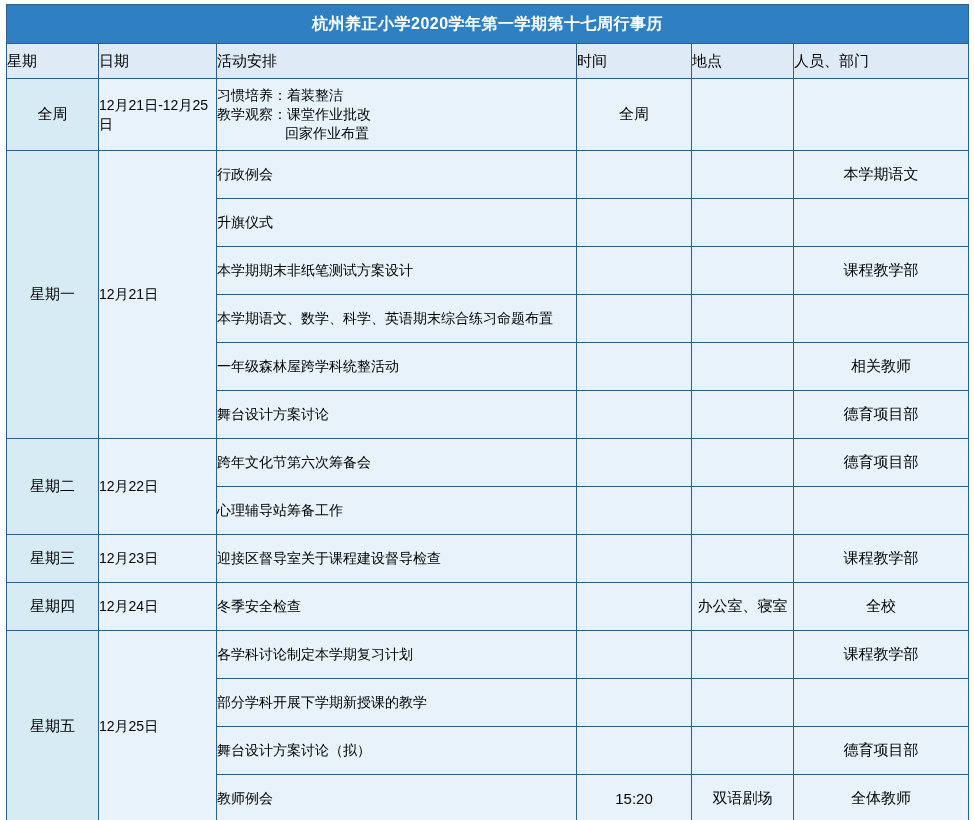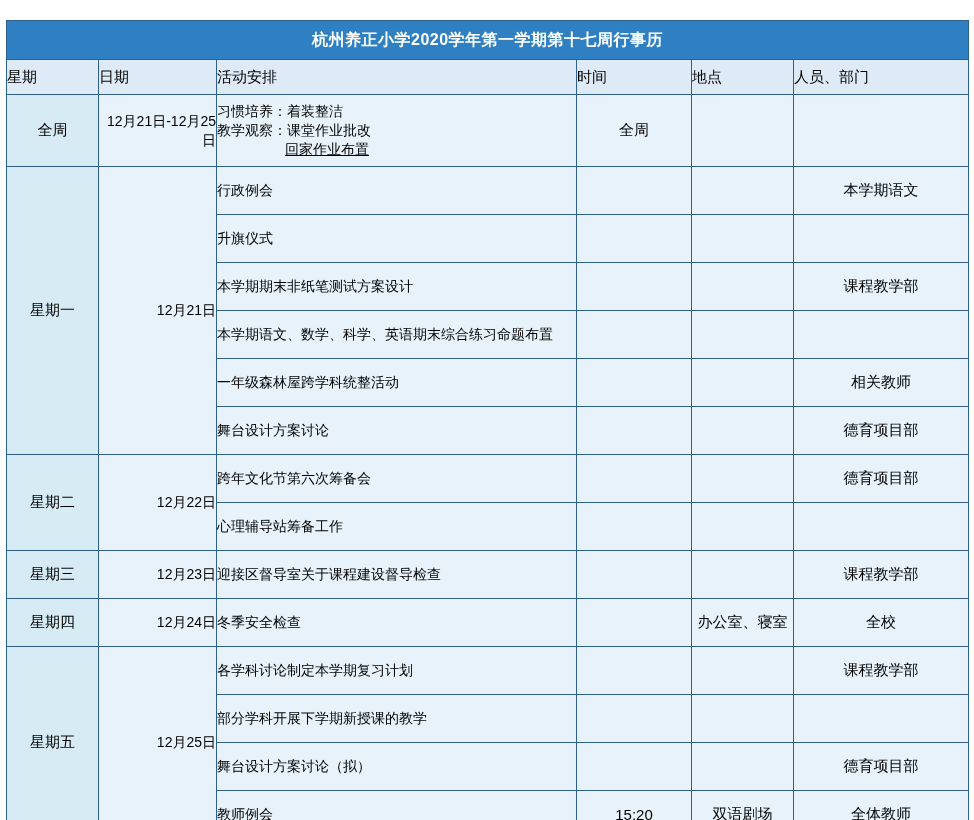--- a/index.html
+++ b/index.html
@@ -11,21 +11,21 @@
     width: 974px;
     height: 820px;
     font-family: "Liberation Sans", "DejaVu Sans", sans-serif;
     overflow: hidden;
   }
   .page {
     position: relative;
     width: 974px;
     height: 607px;
     box-sizing: border-box;
-    padding: 20px 6px 0 6px;
+    padding: 4px 6px 0 6px;
     background: #ffffff;
   }
   table.calendar {
     width: 962px;
     border-collapse: collapse;
     table-layout: fixed;
   }
   table.calendar td,
   table.calendar th {
     border: 1px solid #2f5f8f;
@@ -51,21 +51,21 @@
     font-weight: normal;
   }
   .day-cell {
     background: #d7ebf5;
     text-align: center;
     font-size: 15px;
     color: #000000;
   }
   .date-cell {
     background: #e8f2fa;
-    text-align: right;
+    text-align: left;
     font-size: 14px;
     color: #000000;
     line-height: 1.35;
     padding: 2px 3px;
   }
   .act-cell {
     background: #e8f2fa;
     text-align: left;
     font-size: 14px;
     color: #000000;
@@ -86,21 +86,21 @@
     padding: 3px;
   }
   .row-h-week { height: 72px; }
   .row-h-std { height: 48px; }
   .week-act {
     padding-left: 10px;
     text-align: left;
   }
   .week-act .l1 { }
   .week-act .l2 { }
-  .week-act .l3 { padding-left: 68px; text-decoration: underline; }
+  .week-act .l3 { padding-left: 68px; }
 </style>
 </head>
 <body>
 
 <div class="page">
   <table class="calendar">
     <colgroup>
       <col style="width:92px">
       <col style="width:118px">
       <col style="width:360px">

